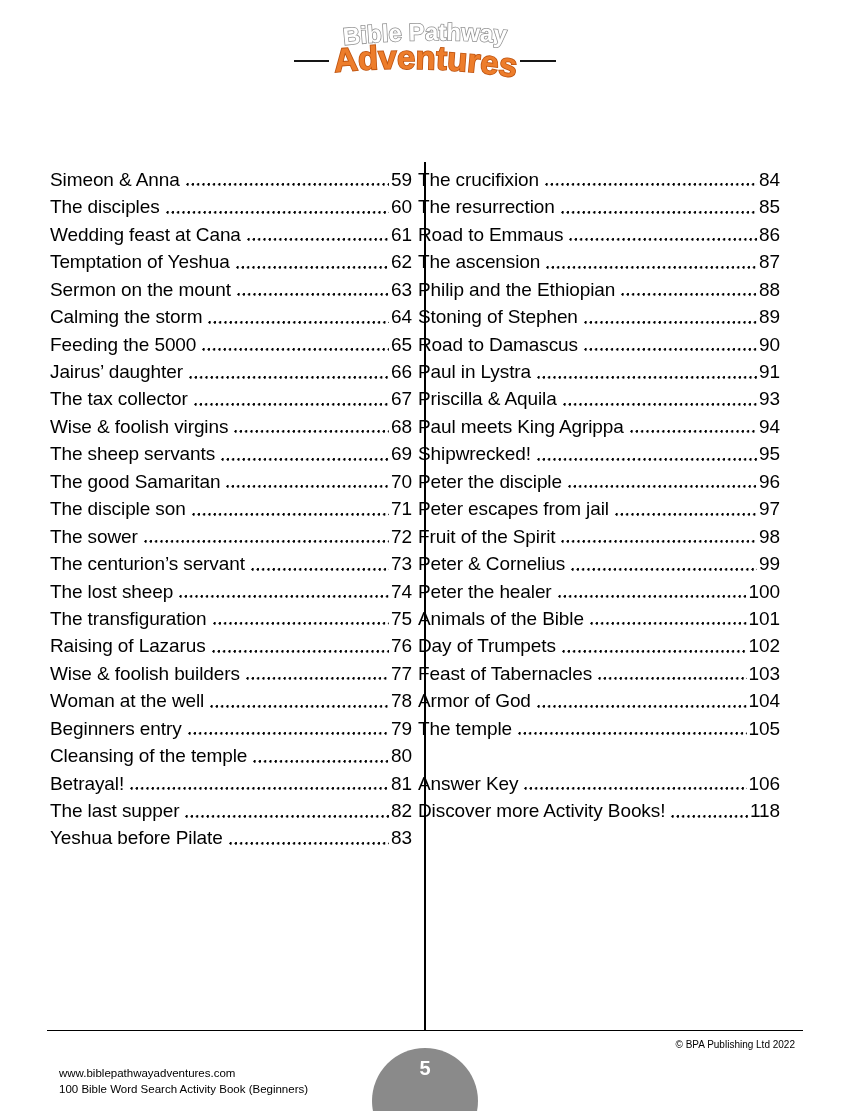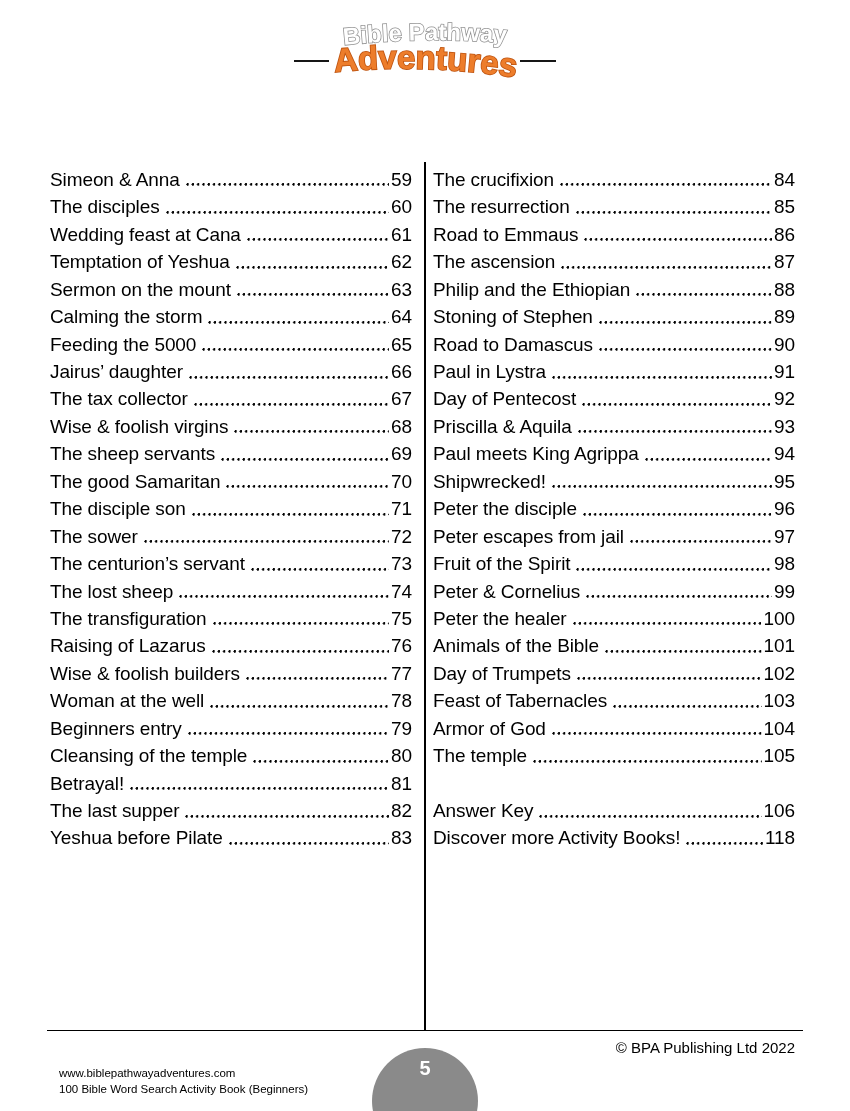--- a/index.html
+++ b/index.html
@@ -10,38 +10,38 @@
 
   
   .logo-svg { position:absolute; left:270px; top:14px; width:310px; height:82px; }
   .logo-dash { position:absolute; top:60px; height:0; border-top:2px solid #161616; }
   .logo-dash.left  { left:294px; width:35px; }
   .logo-dash.right { left:520px; width:36px; }
 
   
   .toc-col { position:absolute; top:166px; width:362px; }
   .toc-col.left  { left:50px; }
-  .toc-col.right { left:433px; }
+  .toc-col.right { left:418px; }
   .col-divider { position:absolute; left:424px; top:162px; width:2px; height:869px; background:#000; }
 
   .toc-row { display:flex; align-items:flex-end; height:27.45px; line-height:27.45px;
              font-size:19px; letter-spacing:-0.1px; white-space:nowrap; }
   .toc-title { flex:0 0 auto; }
   .toc-leader {
     flex:1 1 auto; align-self:flex-end; height:7px; margin:0 2px 6px 6px;
     background-image:radial-gradient(circle at 1.6px 4.4px, #000 1.05px, transparent 1.5px);
     background-size:5.3px 7px; background-repeat:repeat-x;
   }
   .toc-page { flex:0 0 auto; }
   .toc-spacer { height:27.45px; }
 
   
   .footer-rule { position:absolute; left:47px; top:1030px; width:756px; height:1.4px; background:#000; }
   .footer-left { position:absolute; left:59px; top:1037px; font-size:11.5px; line-height:16px;margin-top:28px; }
-  .footer-right { position:absolute; right:55px; top:1039px; font-size:15px; text-align:right; }
+  .footer-right { position:absolute; right:55px; top:1039px; font-size:10px; text-align:right; }
 
   .page-circle {
     position:absolute; left:372px; top:1048px; width:106px; height:106px;
     border-radius:50%; background:#8A8A8A;
   }
   .page-circle .num {
     position:absolute; top:9px; left:0; right:0; text-align:center;
     color:#fff; font-size:20px; font-weight:bold;
   }
 </style>
@@ -228,25 +228,20 @@
         <span class="toc-title">Road to Damascus</span>
         <span class="toc-leader"></span>
         <span class="toc-page">90</span>
       </div>
       <div class="toc-row">
         <span class="toc-title">Paul in Lystra</span>
         <span class="toc-leader"></span>
         <span class="toc-page">91</span>
       </div>
       <div class="toc-row">
-        <span class="toc-title">Day of Pentecost</span>
-        <span class="toc-leader"></span>
-        <span class="toc-page">92</span>
-      </div>
-      <div class="toc-row">
         <span class="toc-title">Priscilla &amp; Aquila</span>
         <span class="toc-leader"></span>
         <span class="toc-page">93</span>
       </div>
       <div class="toc-row">
         <span class="toc-title">Paul meets King Agrippa</span>
         <span class="toc-leader"></span>
         <span class="toc-page">94</span>
       </div>
       <div class="toc-row">

